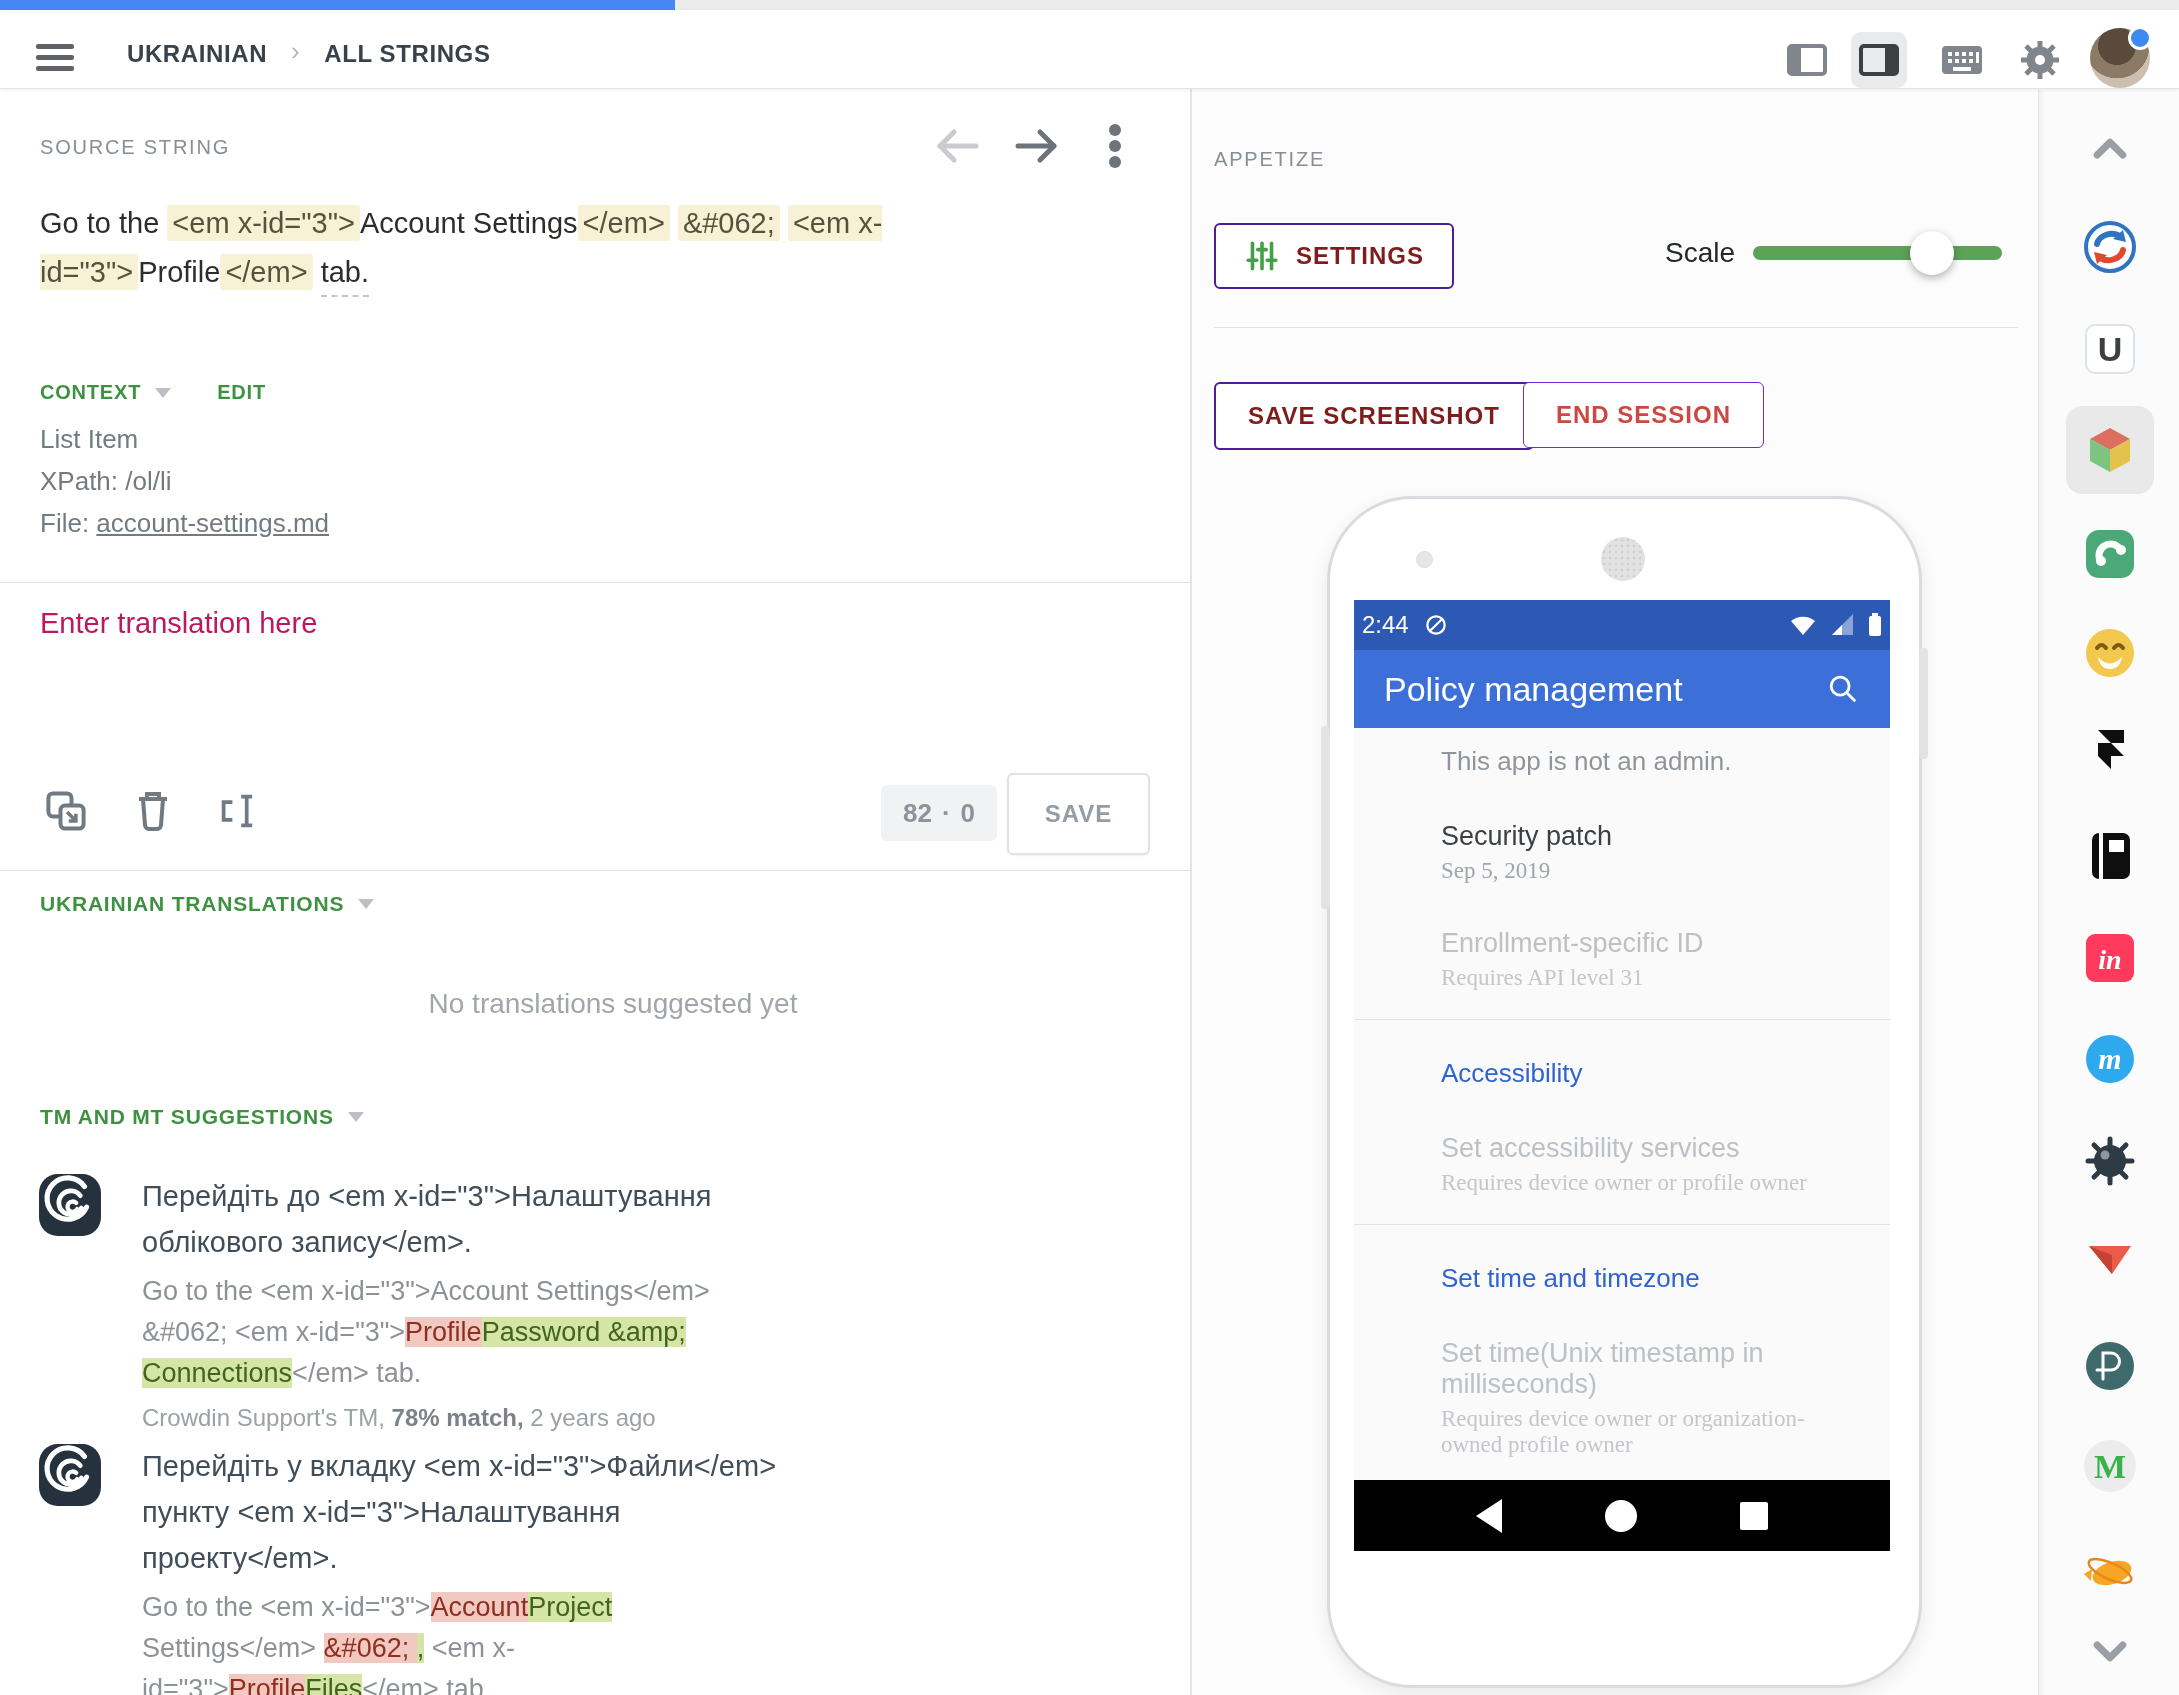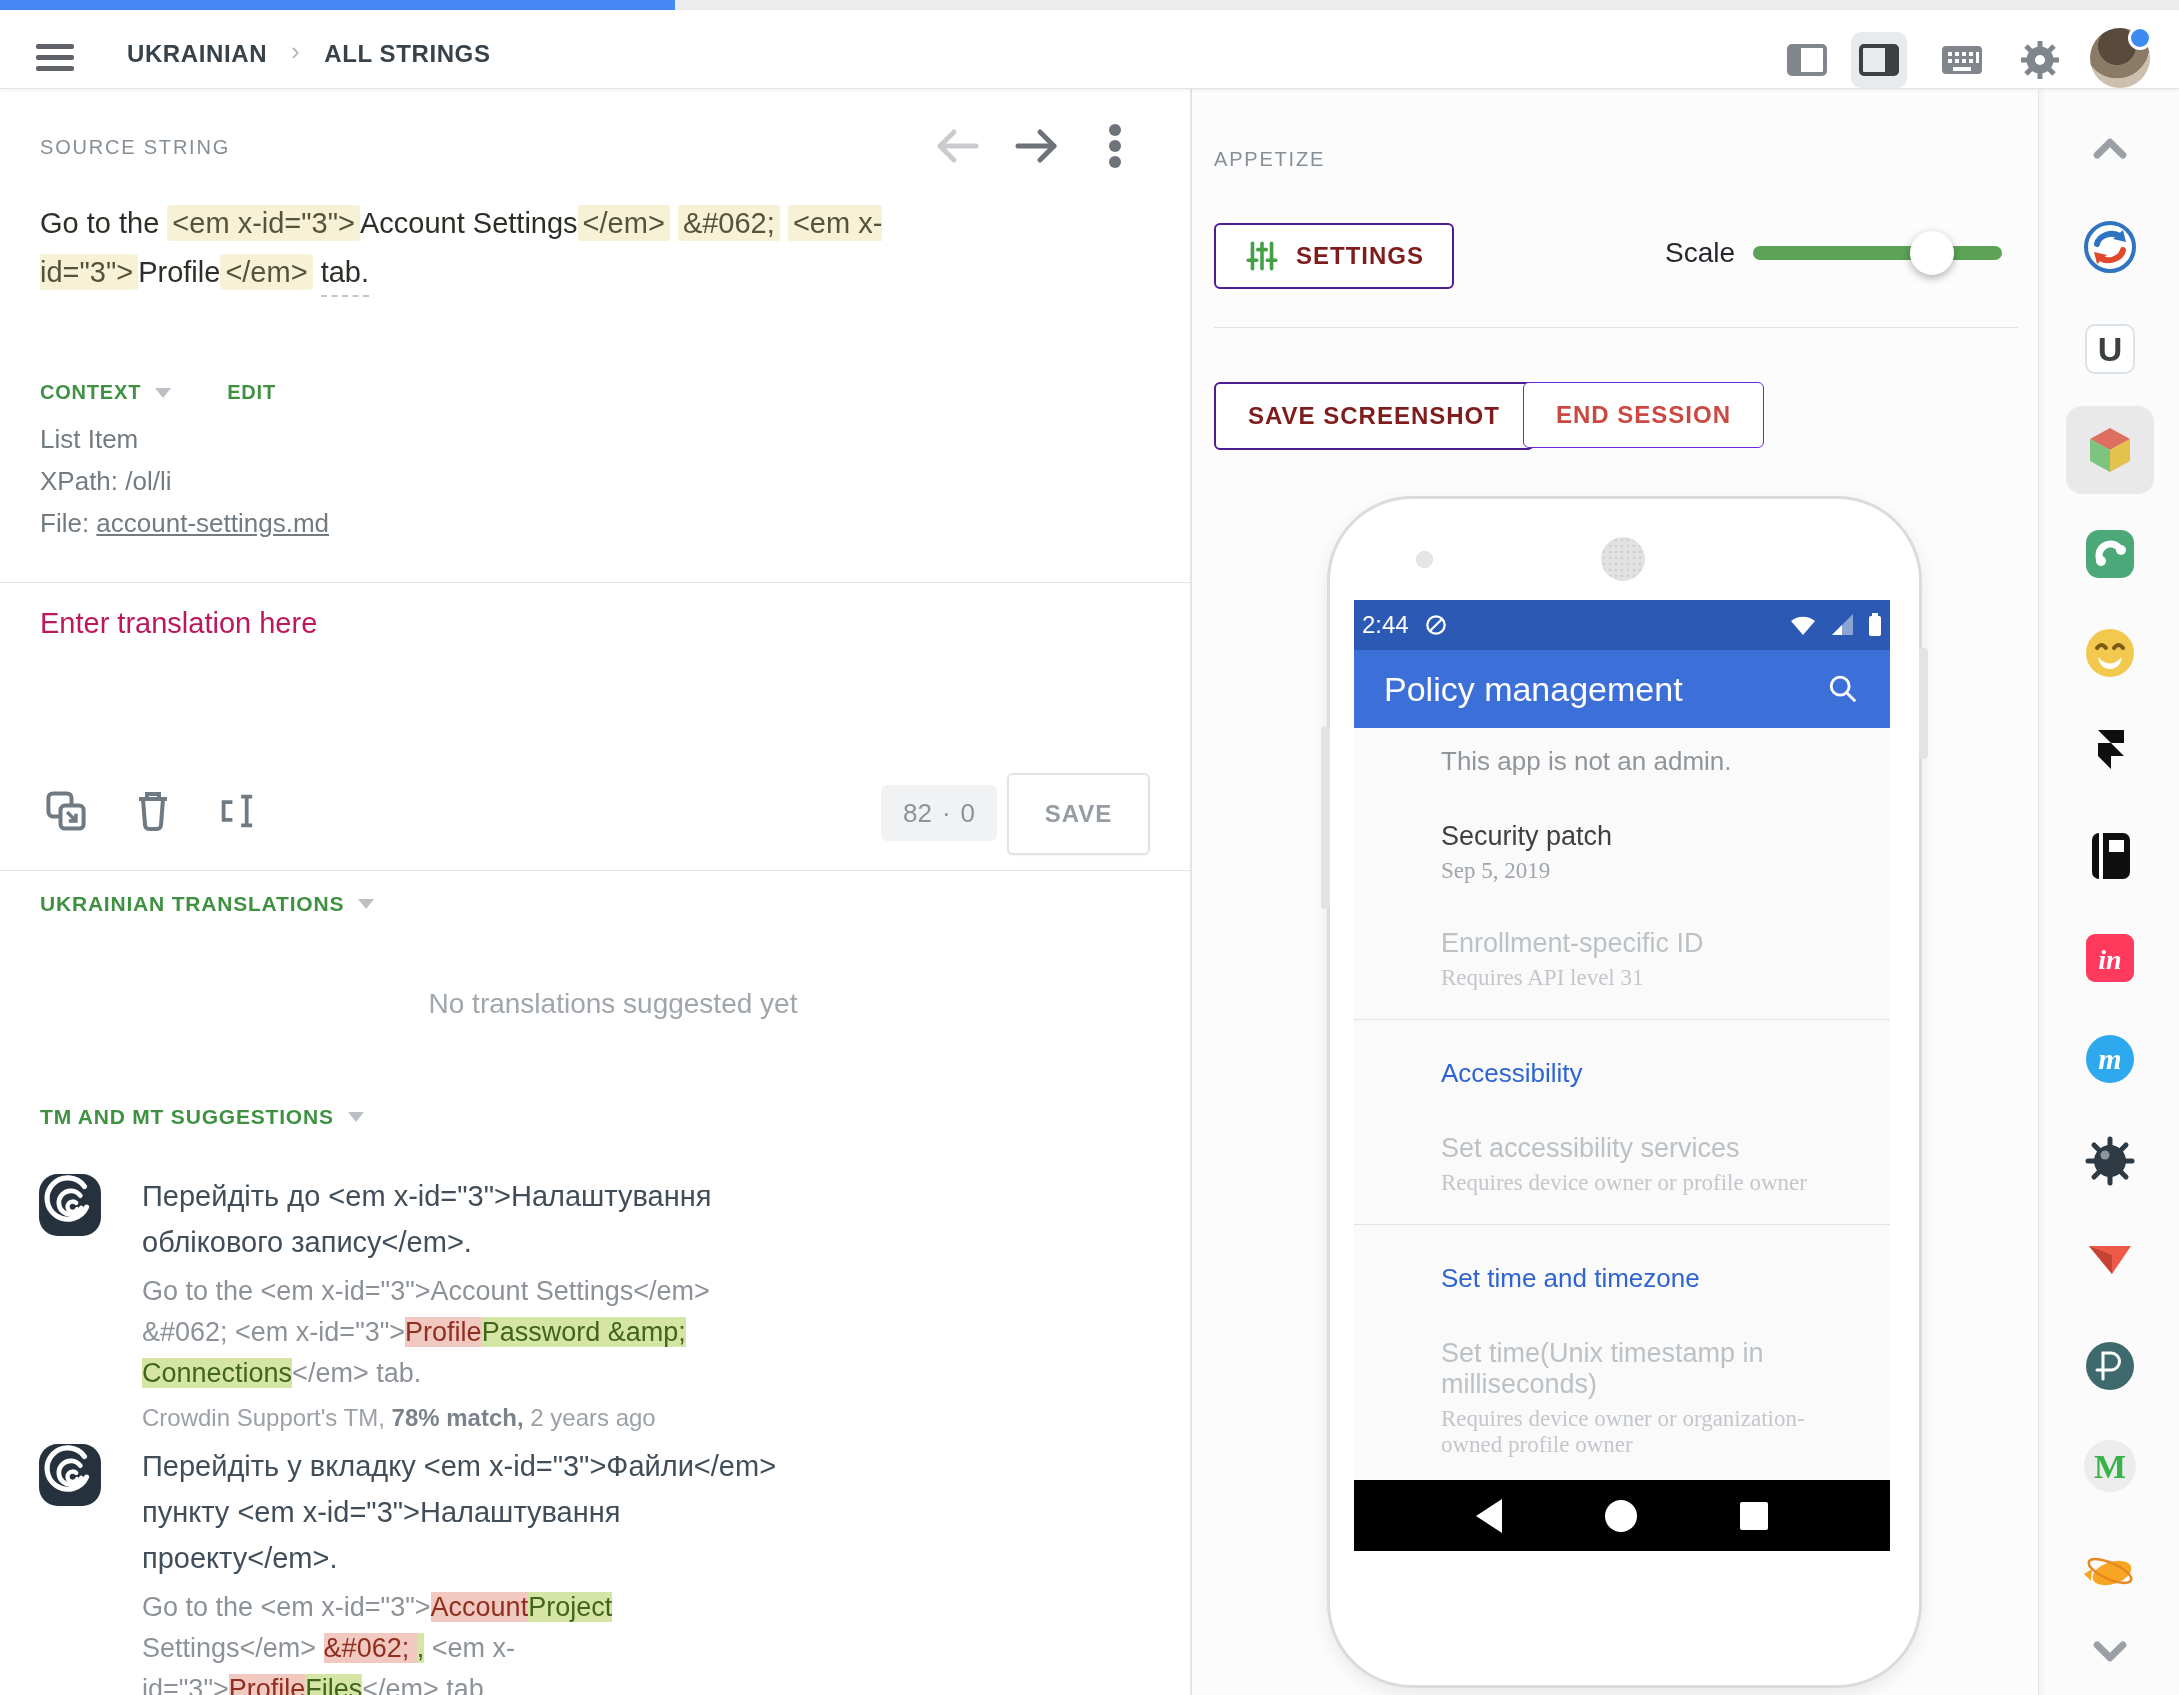--- a/index.html
+++ b/index.html
@@ -30,28 +30,28 @@
   .src-label,.app-label{font-size:20px;color:#878f96;letter-spacing:1.8px;}
   .src-label{top:48px;left:40px;}
   .nav-ic{top:30px;width:56px;height:56px;display:flex;align-items:center;justify-content:center;cursor:pointer;}
   .source-text{top:111px;left:40px;width:1080px;font-size:29px;line-height:49px;color:#2e2e29;}
   .seg-tag{background:#f7f1d6;color:#55523e;padding:2px 5px;border-radius:3px;}
   .seg-dashed{border-bottom:2px dashed #c3c6c9;padding-bottom:7px;}
   .ctx-row{top:293px;left:40px;display:flex;align-items:center;gap:14px;}
   .green-h{font-size:20px;font-weight:bold;color:#3f9142;letter-spacing:0.8px;}
   .tri{width:0;height:0;border-left:8px solid transparent;border-right:8px solid transparent;
        border-top:10px solid #bcc0c4;display:inline-block;}
-  .ctx-edit{margin-left:42px;}
+  .ctx-edit{margin-left:32px;}
   .ctx-info{top:330px;left:40px;font-size:26px;line-height:42px;color:#737b81;}
   .ctx-info a{color:#737b81;text-decoration:underline;}
   .hline{height:1px;background:#e0e1e3;}
   .placeholder{top:519px;left:40px;font-size:29px;color:#be185d;}
   .tb-ic{top:701px;width:44px;height:44px;display:flex;align-items:center;justify-content:center;cursor:pointer;}
   .count-badge{top:697px;left:881px;height:56px;padding:0 22px;background:#f1f2f3;border-radius:6px;
-               display:flex;align-items:center;gap:10px;font-size:26px;color:#8d939a;}
+               display:flex;align-items:center;gap:10px;font-size:26px;color:#8d939a;font-weight:bold;}
   .save-btn{top:685px;left:1007px;width:139px;height:78px;background:#fff;border:2px solid #e0e2e5;
             border-radius:6px;font-size:24px;font-weight:bold;letter-spacing:1px;color:#969ca3;
             display:flex;align-items:center;justify-content:center;box-shadow:0 1px 2px rgba(0,0,0,.05);cursor:pointer;}
   .sec-h{display:flex;align-items:center;gap:14px;}
   .sec-h span{font-size:21px;font-weight:bold;color:#3f9142;letter-spacing:0.8px;}
   .empty-msg{top:900px;left:0;width:1190px;text-align:center;font-size:28px;color:#a0a6ab;margin-left:18px;}
   .suggestion{left:38px;width:1114px;display:flex;gap:40px;cursor:pointer;}
   .tm-badge{width:64px;height:64px;flex:0 0 64px;}
   .sg-target{font-size:29px;line-height:46px;color:#414e59;width:657px;}
   .sg-diff{font-size:27px;line-height:41px;color:#8d9298;width:637px;margin-top:6px;}

